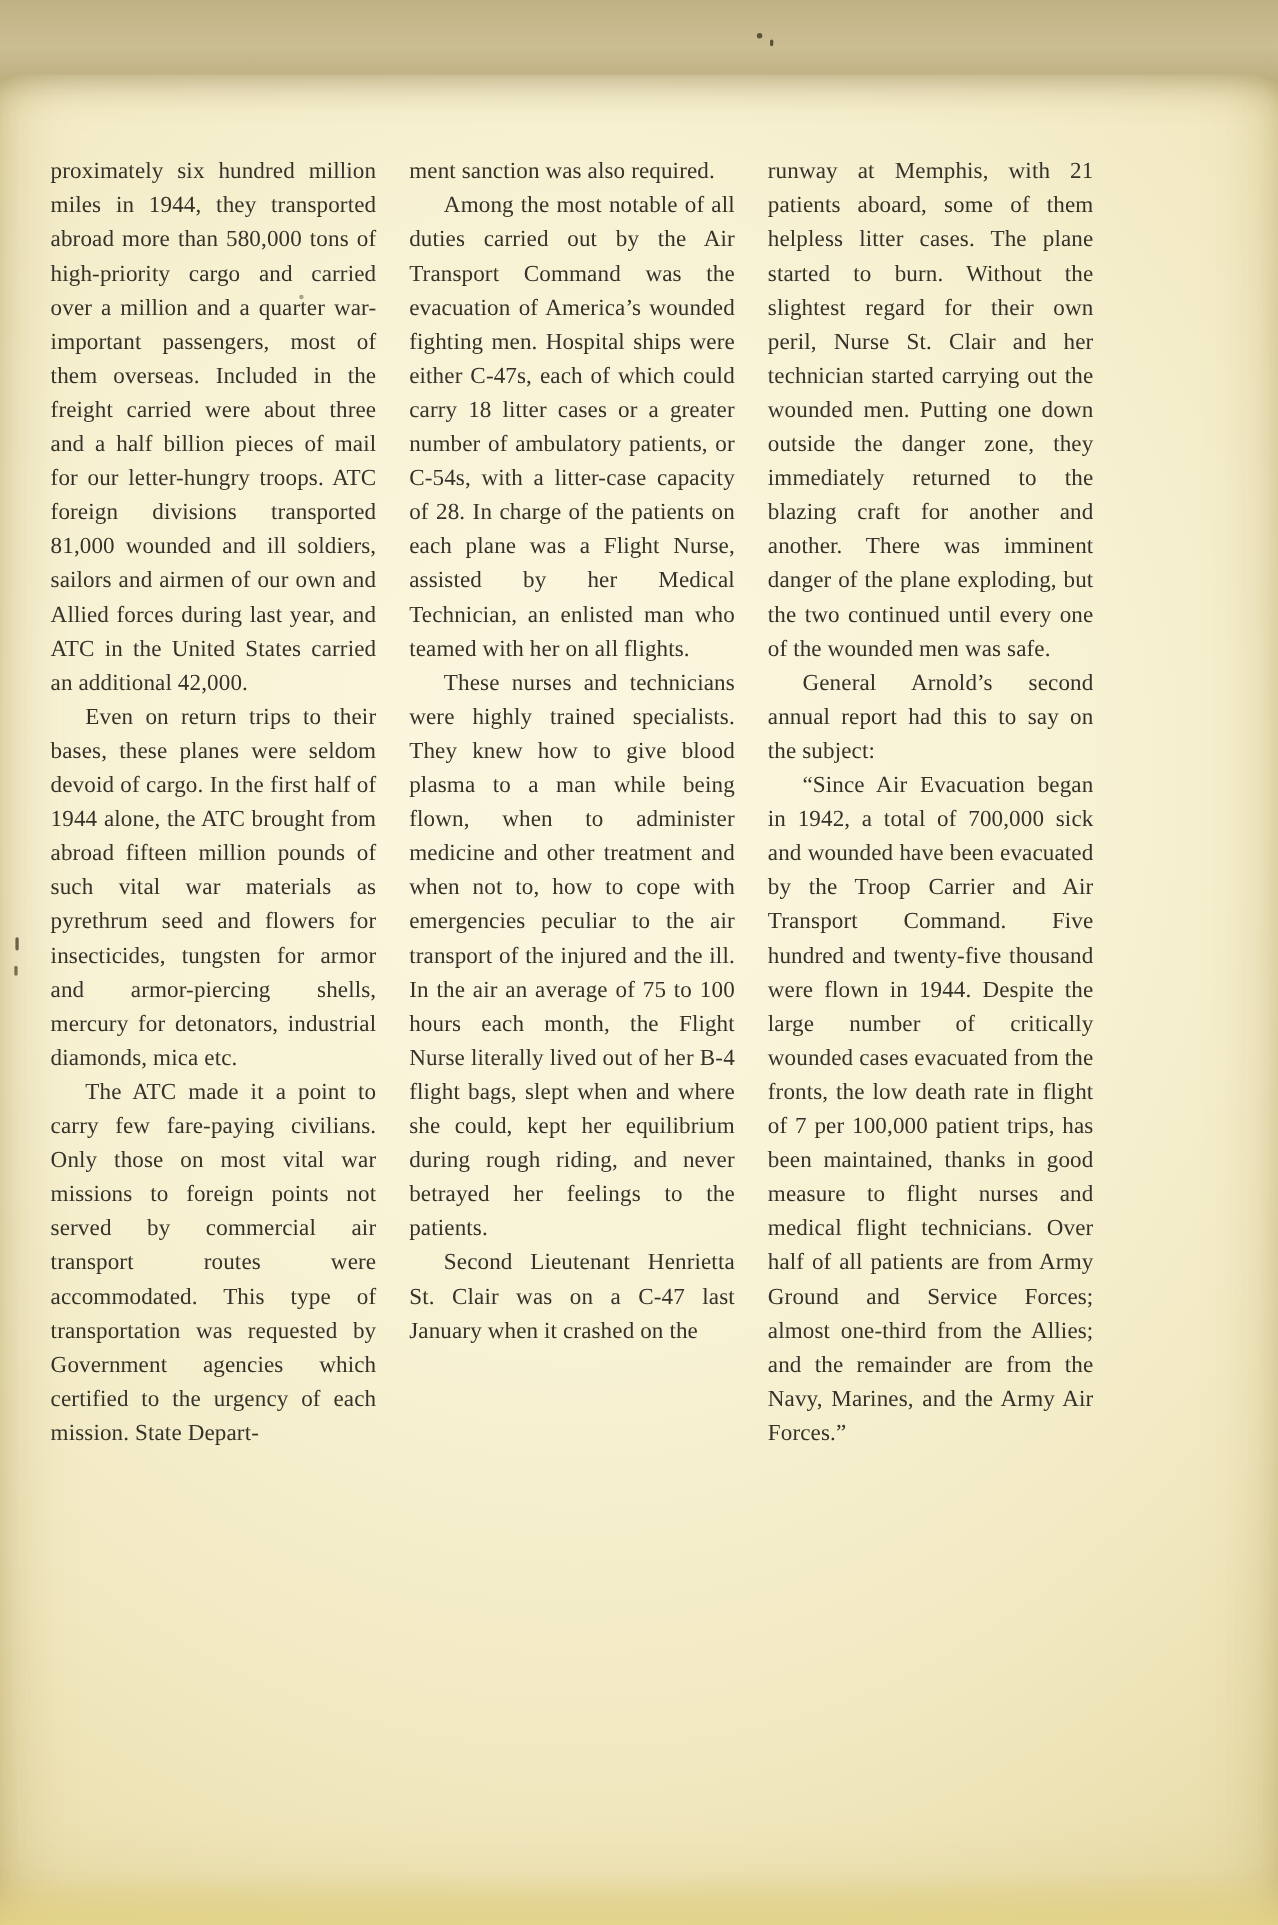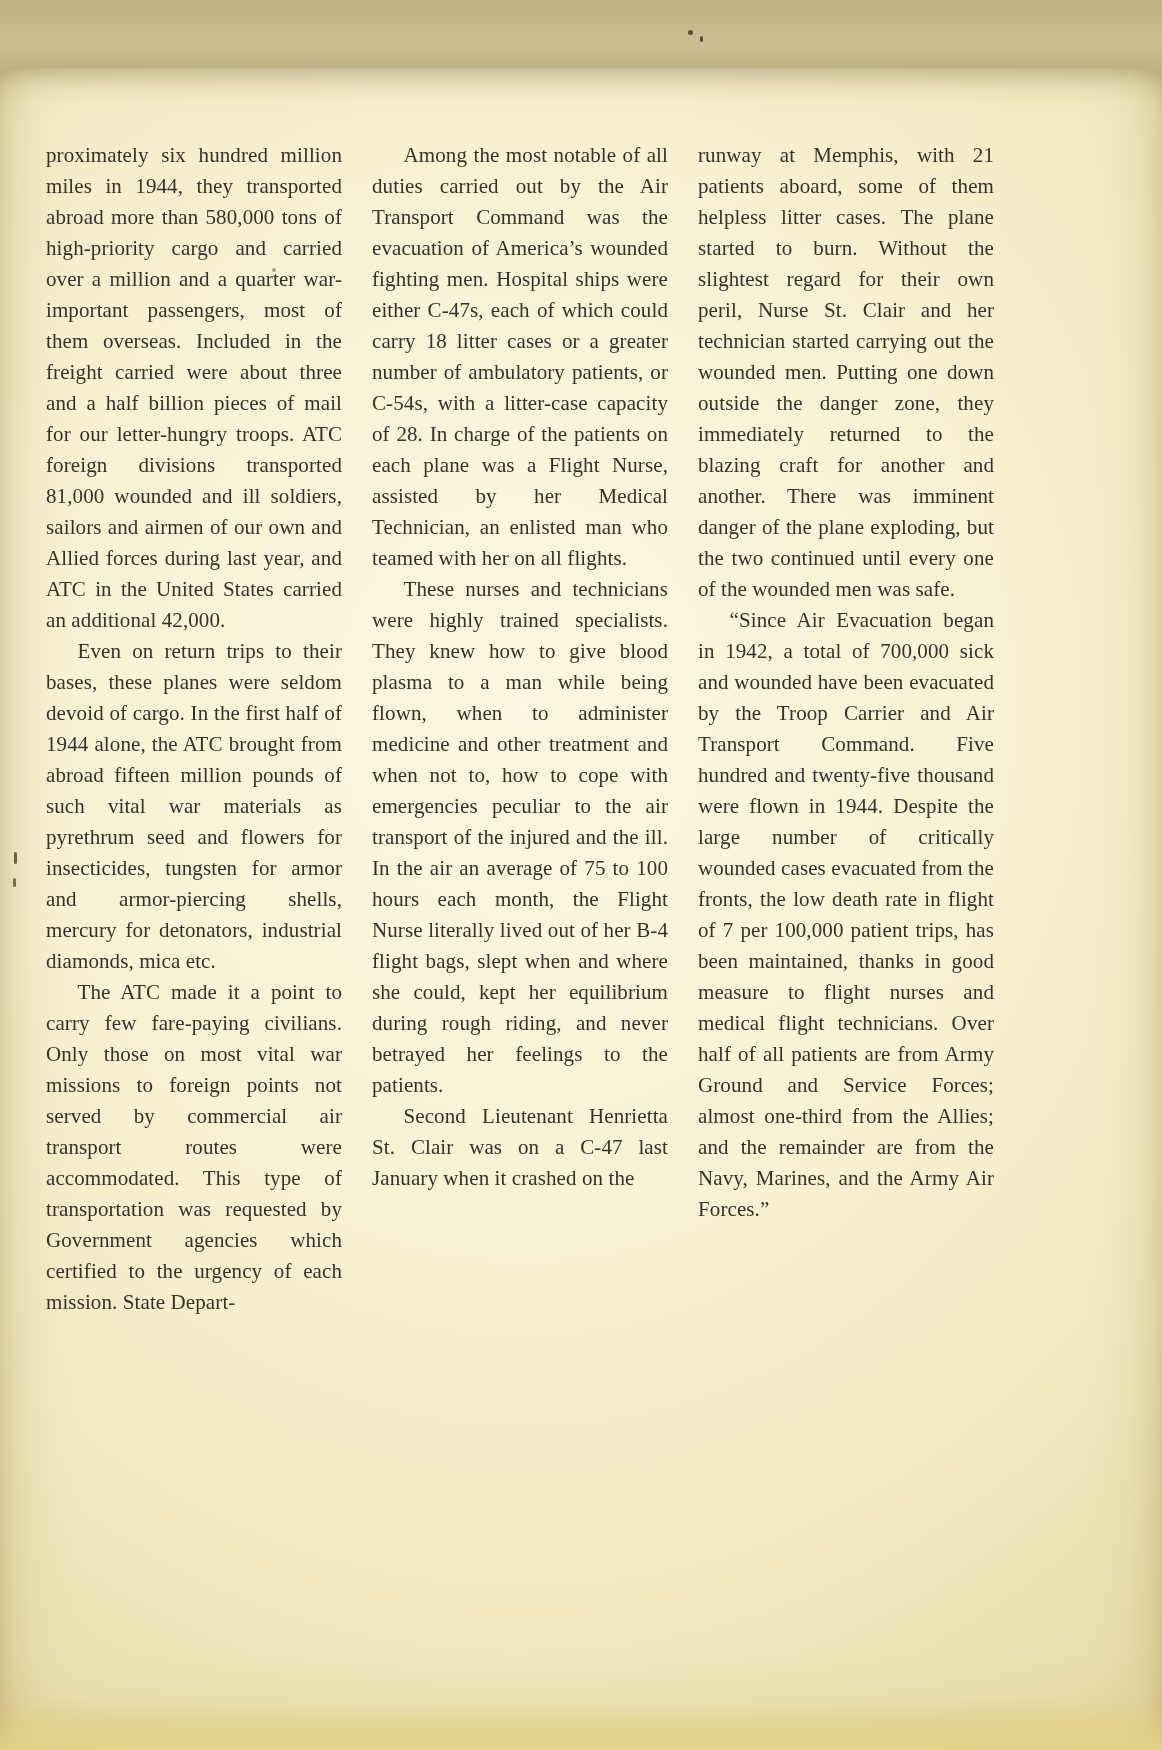--- a/index.html
+++ b/index.html
@@ -76,27 +76,29 @@
   <div class="paper">
     <div class="text-area">
 
       <div class="col">
         <p class="cont">proximately six hundred million miles in 1944, they transported abroad more than 580,000 tons of high-priority cargo and carried over a million and a quarter war-important passengers, most of them overseas. Included in the freight carried were about three and a half billion pieces of mail for our letter-hungry troops. ATC foreign divisions transported 81,000 wounded and ill soldiers, sailors and airmen of our own and Allied forces during last year, and ATC in the United States carried an additional 42,000.</p>
         <p>Even on return trips to their bases, these planes were seldom devoid of cargo. In the first half of 1944 alone, the ATC brought from abroad fifteen million pounds of such vital war materials as pyrethrum seed and flowers for insecticides, tungsten for armor and armor-piercing shells, mercury for detonators, industrial diamonds, mica etc.</p>
         <p>The ATC made it a point to carry few fare-paying civilians. Only those on most vital war missions to foreign points not served by commercial air transport routes were accommodated. This type of transportation was requested by Government agencies which certified to the urgency of each mission. State Depart-</p>
       </div>
 
       <div class="col">
+        <p class="cont">ment sanction was also required.</p>
         <p>Among the most notable of all duties carried out by the Air Transport Command was the evacuation of America’s wounded fighting men. Hospital ships were either C-47s, each of which could carry 18 litter cases or a greater number of ambulatory patients, or C-54s, with a litter-case capacity of 28. In charge of the patients on each plane was a Flight Nurse, assisted by her Medical Technician, an enlisted man who teamed with her on all flights.</p>
         <p>These nurses and technicians were highly trained specialists. They knew how to give blood plasma to a man while being flown, when to administer medicine and other treatment and when not to, how to cope with emergencies peculiar to the air transport of the injured and the ill. In the air an average of 75 to 100 hours each month, the Flight Nurse literally lived out of her B-4 flight bags, slept when and where she could, kept her equilibrium during rough riding, and never betrayed her feelings to the patients.</p>
         <p>Second Lieutenant Henrietta St. Clair was on a C-47 last January when it crashed on the</p>
       </div>
 
       <div class="col">
         <p class="cont">runway at Memphis, with 21 patients aboard, some of them helpless litter cases. The plane started to burn. Without the slightest regard for their own peril, Nurse St. Clair and her technician started carrying out the wounded men. Putting one down outside the danger zone, they immediately returned to the blazing craft for another and another. There was imminent danger of the plane exploding, but the two continued until every one of the wounded men was safe.</p>
+        <p>General Arnold’s second annual report had this to say on the subject:</p>
         <p>“Since Air Evacuation began in 1942, a total of 700,000 sick and wounded have been evacuated by the Troop Carrier and Air Transport Command. Five hundred and twenty-five thousand were flown in 1944. Despite the large number of critically wounded cases evacuated from the fronts, the low death rate in flight of 7 per 100,000 patient trips, has been maintained, thanks in good measure to flight nurses and medical flight technicians. Over half of all patients are from Army Ground and Service Forces; almost one-third from the Allies; and the remainder are from the Navy, Marines, and the Army Air Forces.”</p>
       </div>
 
     </div>
 
     <div class="bottom-tint"></div>
   </div>
 
   <div class="speck s1"></div>
   <div class="speck s2"></div>

